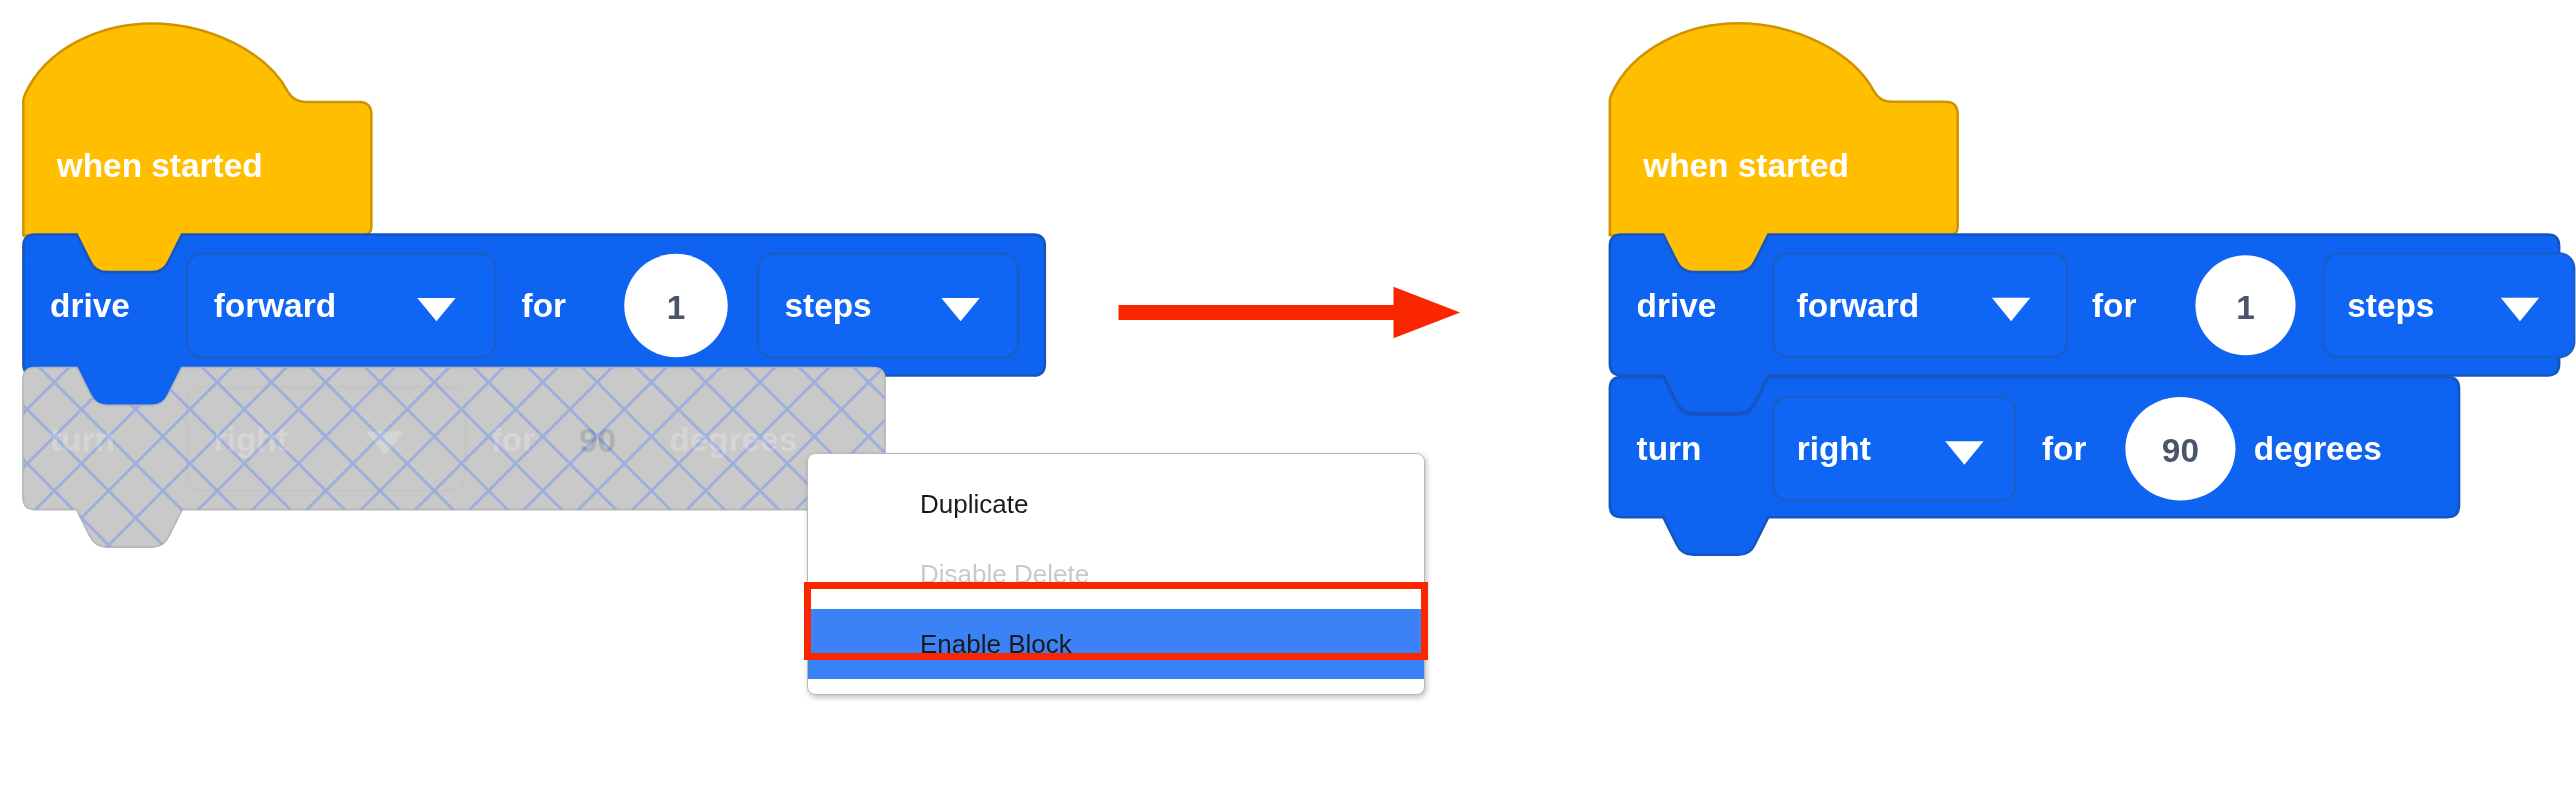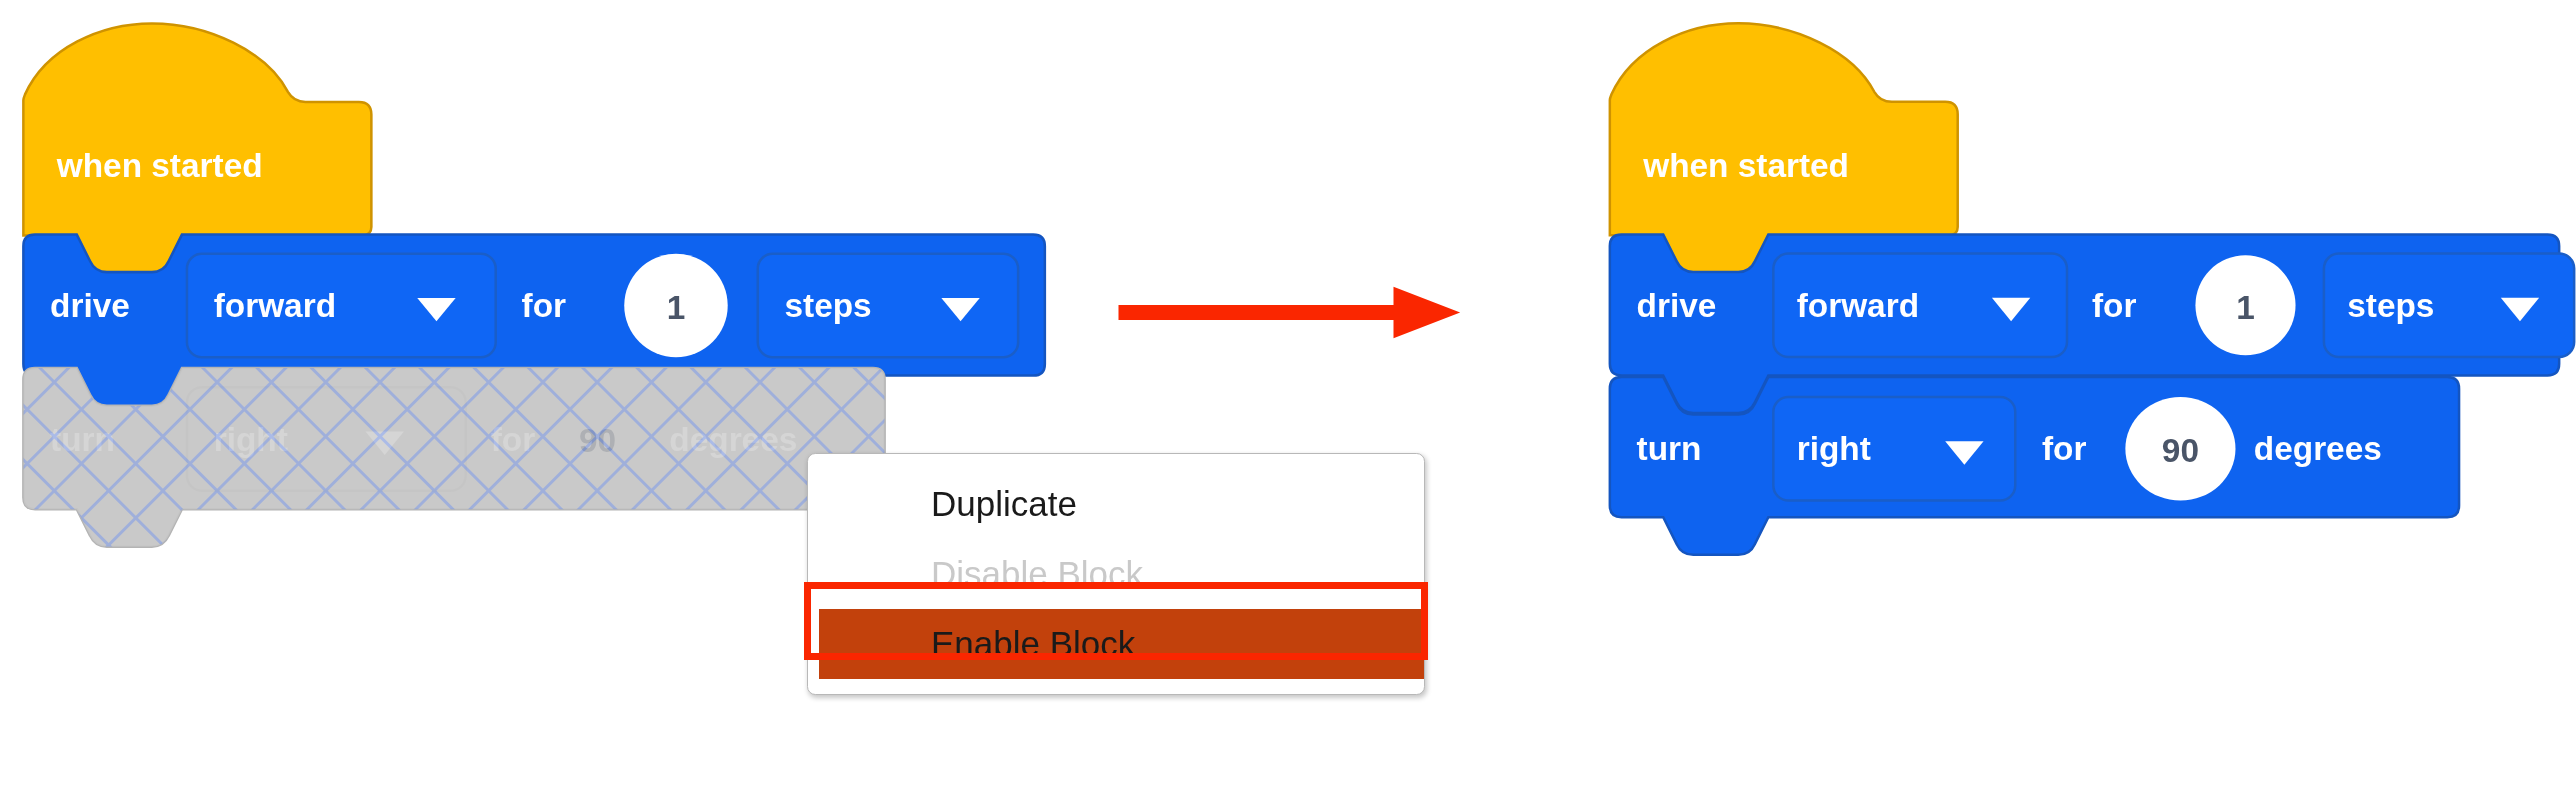--- a/index.html
+++ b/index.html
@@ -69,30 +69,29 @@
     border-radius: 8.3px;
     box-shadow: 1.7px 2.5px 5.8px rgba(0,0,0,0.22);
     padding: 15px 0 15px 0;
     box-sizing: border-box;
   }
   .menu-item {
     height: 70px;
     line-height: 70px;
     padding-left: 112px;
     font-family: "Liberation Sans", sans-serif;
-    font-size: 35px;
+    font-size: 26px;
     color: #1a1a1a;
     white-space: nowrap;
     box-sizing: border-box;
     position: relative;
-    margin-left: 11px;
   }
   .menu-item.disabled { color: #c9c9c9; }
   .menu-item.highlighted {
-    background: #c2410c;
+    background: #3b82f6;
   }
   .menu-highlight-ring {
     position: absolute;
     left: 804px;
     top: 582px;
     width: 624px;
     height: 78px;
     border: 7.5px solid #fa2600;
     box-sizing: border-box;
     pointer-events: none;
@@ -318,20 +317,20 @@
         <ellipse cx="712" cy="538" rx="66" ry="62" fill="#ffffff"></ellipse>
         <text class="blk-num" x="712" y="554" text-anchor="middle">90</text>
       </g>
 
       <text class="blk-text blk-text-lg" x="800" y="552">degrees</text>
     </g>
   </svg>
 
   <div class="context-menu">
     <div class="menu-item">Duplicate</div>
-    <div class="menu-item disabled">Disable Block</div>
+    <div class="menu-item disabled">Disable Delete</div>
     <div class="menu-item highlighted">Enable Block</div>
   </div>
 
   <div class="menu-highlight-ring"></div>
 
 </div>
 
 
 </body></html>

